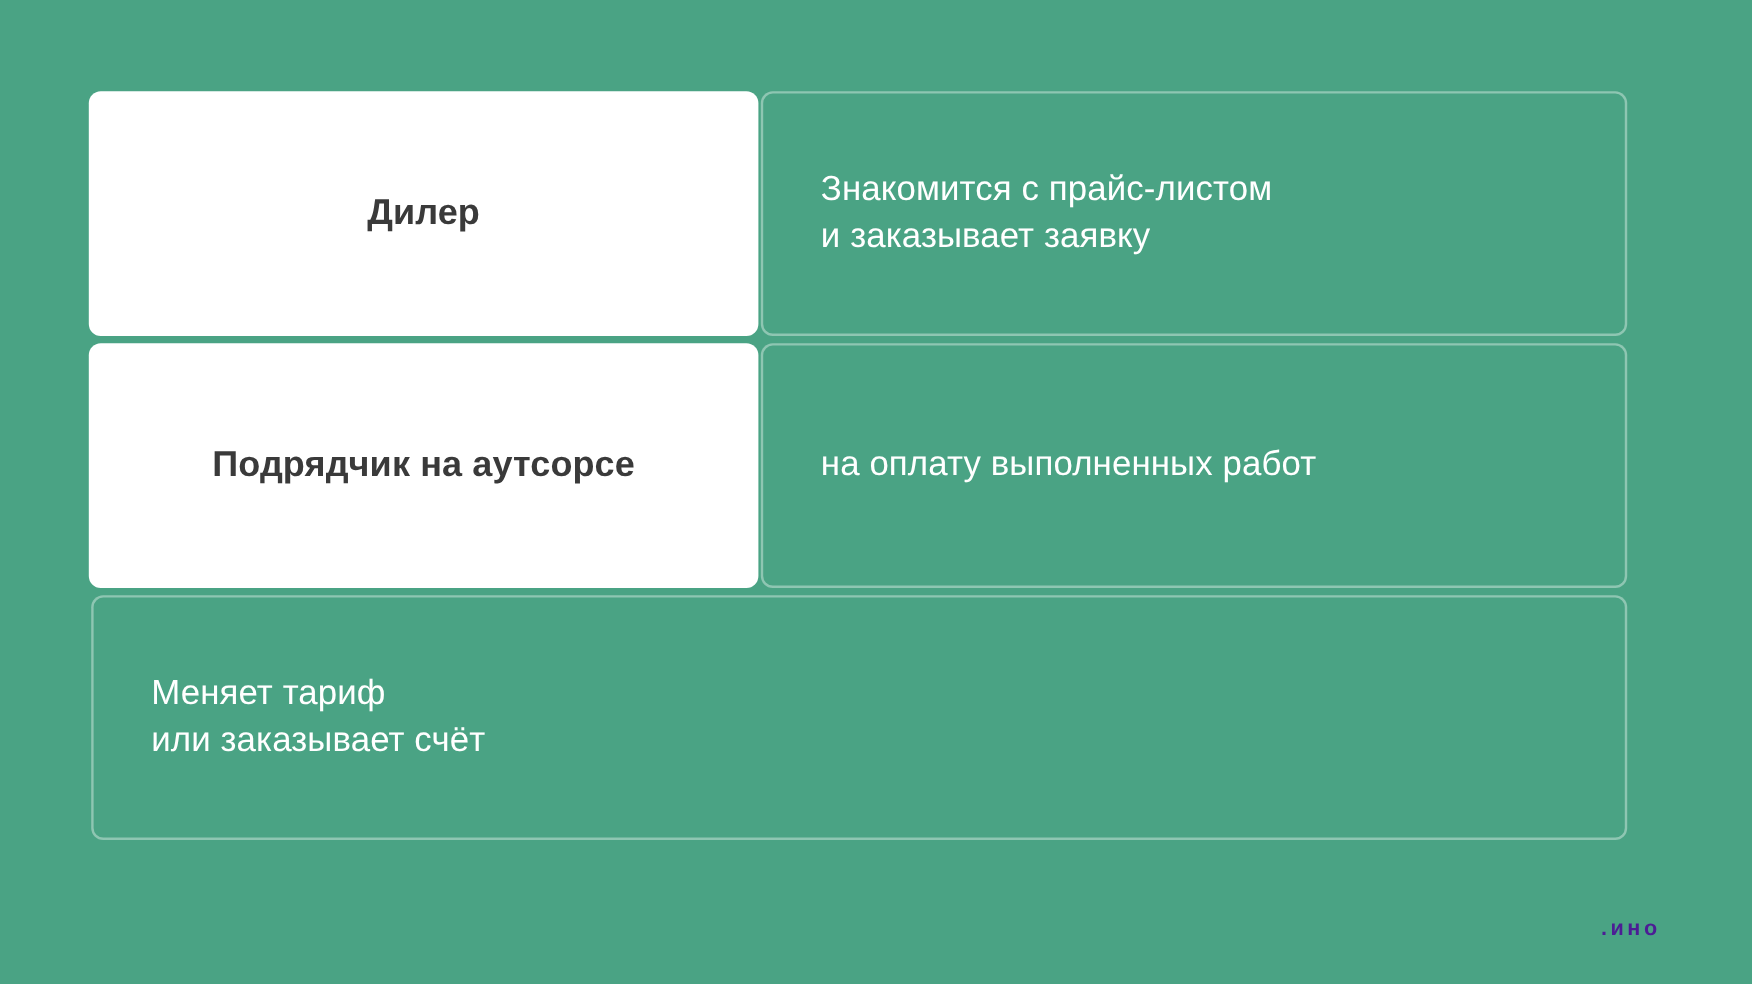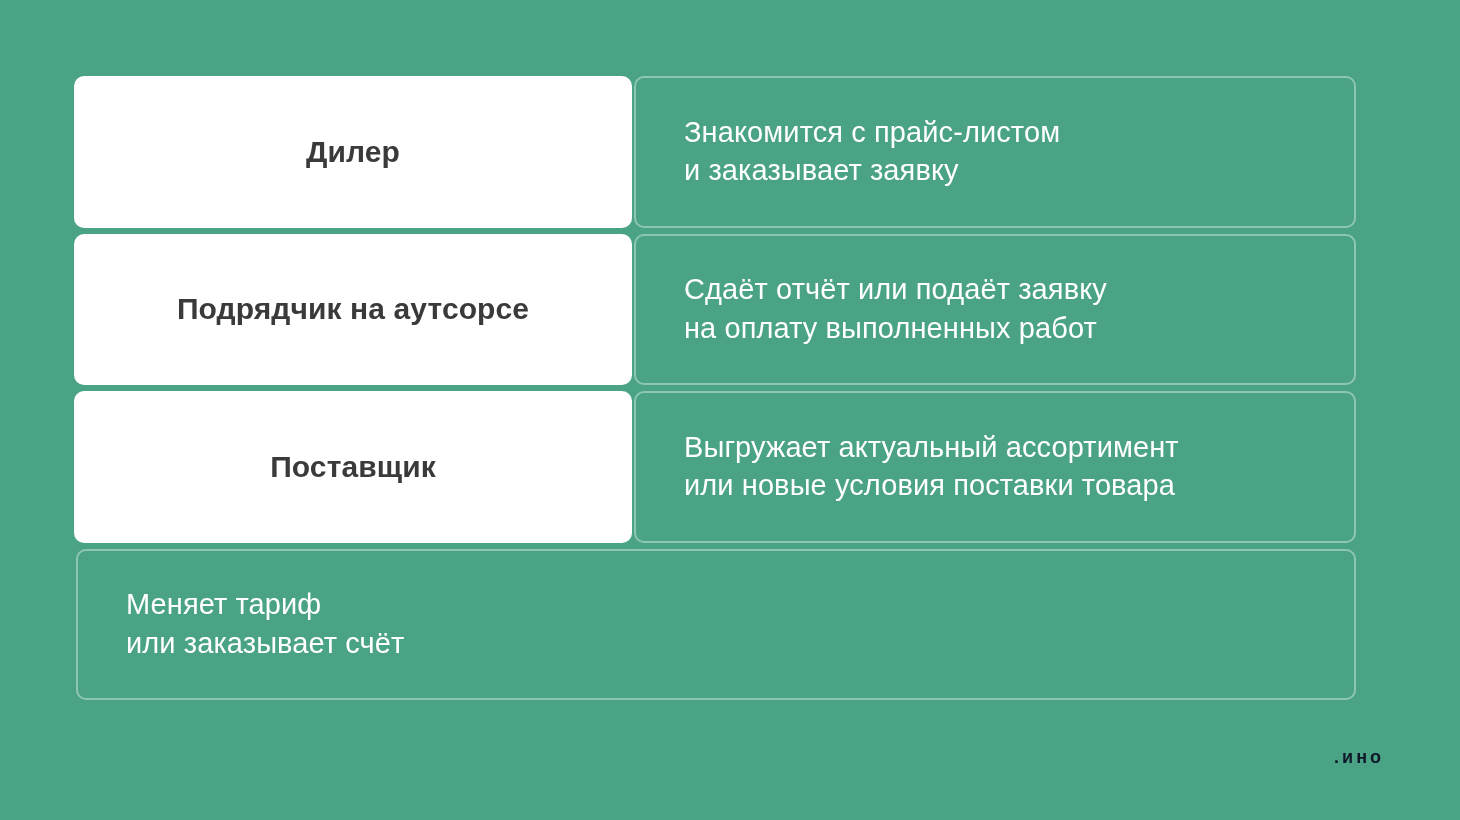--- a/index.html
+++ b/index.html
@@ -90,24 +90,24 @@
     color: #ffffff;
     line-height: 1.32;
     letter-spacing: 0.1px;
     white-space: nowrap;
   }
 
   
   .watermark {
     position: absolute;
     right: 76px;
-    bottom: 54px;
+    bottom: 38px;
     font-size: 18px;
     font-weight: bold;
-    color: #0f172a;
+    color: #4c1d95;
     letter-spacing: 3px;
     line-height: 1;
     user-select: none;
     margin-top: 21px;
   }
 </style>
 </head>
 <body>
 
 <div class="slide">
@@ -124,35 +124,24 @@
         <div class="action-line">и заказывает заявку</div>
       </div>
     </div>
 
     <div class="role-row">
       <div class="role-cell">
         <div class="role-name">Подрядчик на аутсорсе</div>
       </div>
       <div class="col-gap"></div>
       <div class="action-cell">
-        <div class="action-line">Сдаёт отчёт или подаёт заявку</div>
         <div class="action-line">на оплату выполненных работ</div>
       </div>
     </div>
 
-    <div class="role-row">
-      <div class="role-cell">
-        <div class="role-name">Поставщик</div>
-      </div>
-      <div class="col-gap"></div>
-      <div class="action-cell">
-        <div class="action-line">Выгружает актуальный ассортимент</div>
-        <div class="action-line">или новые условия поставки товара</div>
-      </div>
-    </div>
 
     <div class="role-row">
       <div class="col-gap"></div>
       <div class="action-cell">
         <div class="action-line">Меняет тариф</div>
         <div class="action-line">или заказывает счёт</div>
       </div>
     </div>
 
   </div>

